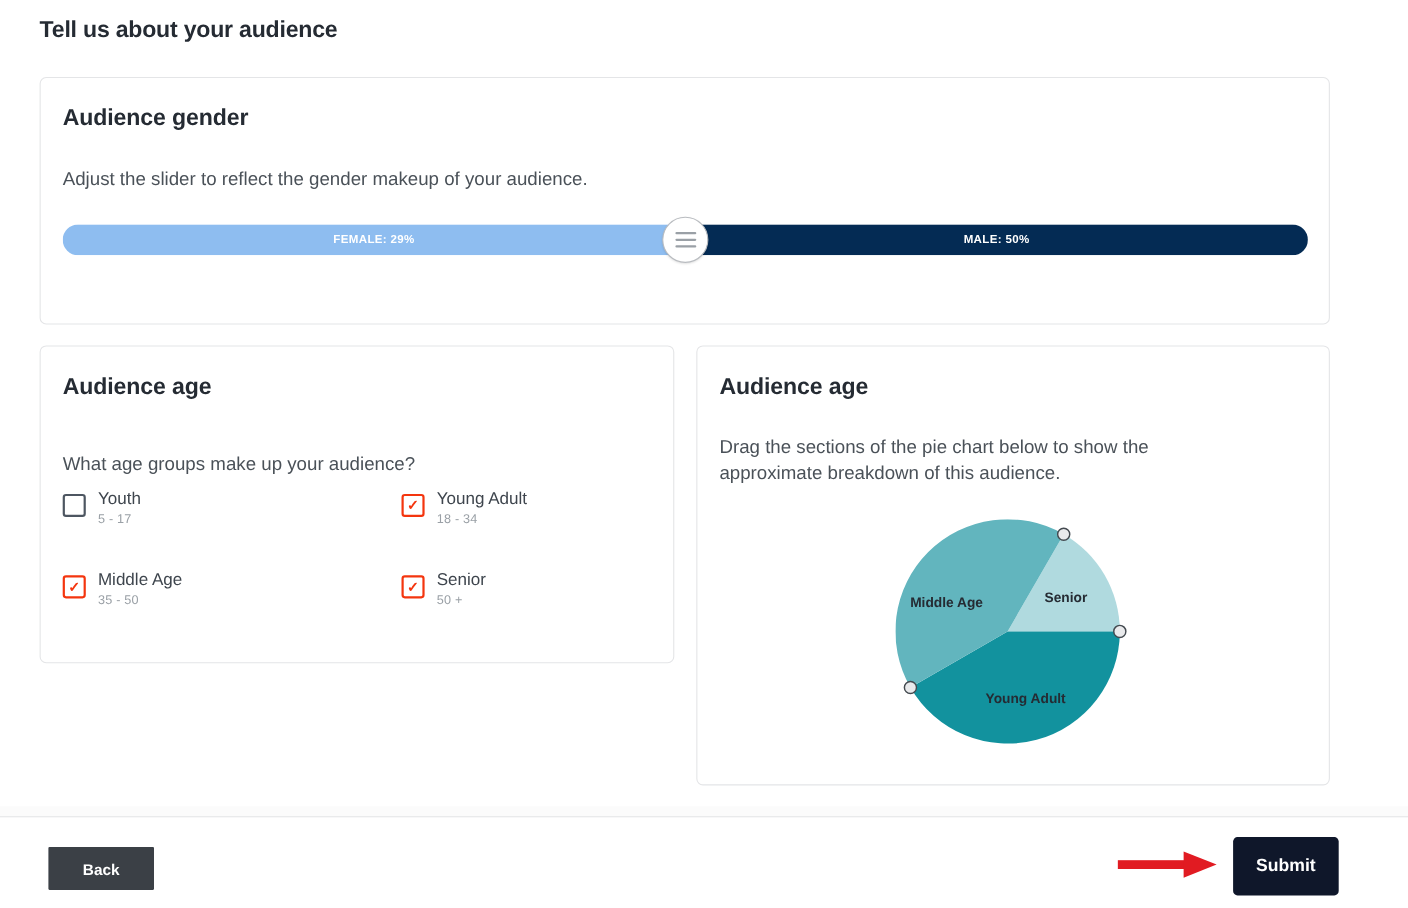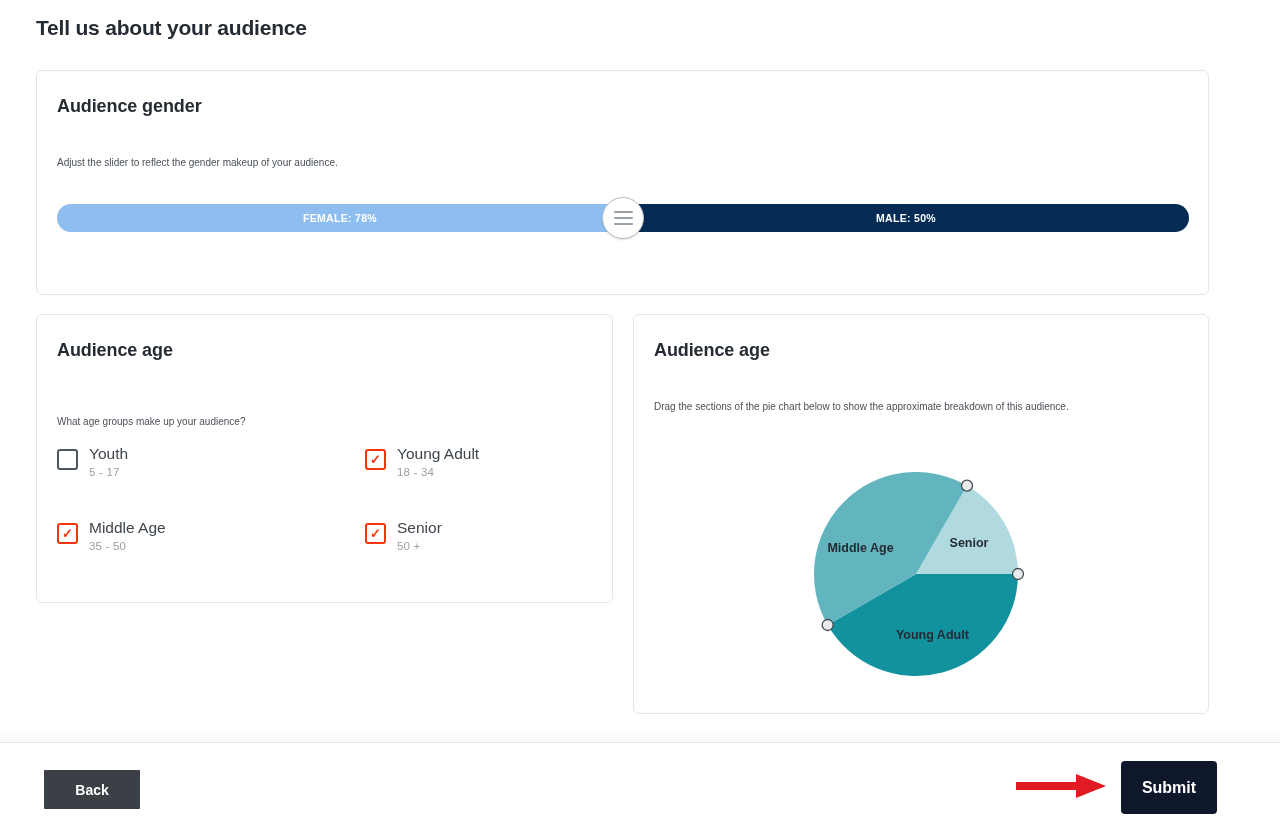--- a/index.html
+++ b/index.html
@@ -24,25 +24,25 @@
     position: absolute;
     background: #fff;
     border: 1px solid #e4e5e7;
     border-radius: 6px;
   }
   #card-gender { left: 36px; top: 70px; width: 1173px; height: 225px; }
   #card-age-check { left: 36px; top: 314px; width: 577px; height: 289px; }
   #card-age-pie { left: 633px; top: 314px; width: 576px; height: 400px; }
 
   .card-title {
-    position: absolute; font-size: 18px; font-weight: bold; color: #252b33;
+    position: absolute; font-size: 21px; font-weight: bold; color: #252b33;
     letter-spacing: -0.1px;
   }
   .card-desc {
-    position: absolute; font-size: 10px; color: #4a5158; line-height: 23px;
+    position: absolute; font-size: 17px; color: #4a5158; line-height: 23px;
   }
 
   
   .slider-track {
     position: absolute; left: 56px; top: 203px;
     width: 1132px; height: 28px;
     border-radius: 14px;
     overflow: hidden;
     display: flex;
   }
@@ -131,21 +131,21 @@
 <div class="page">
 
   <div class="page-title">Tell us about your audience</div>
 
   <div class="card" id="card-gender">
     <div class="card-title" style="left:20px; top:25px;">Audience gender</div>
     <div class="card-desc" style="left:20px; top:80px;">Adjust the slider to reflect the gender makeup of your audience.</div>
 
     <div class="slider-track" style="left:20px; top:133px;">
       <div class="slider-left" id="slider-left" style="width: 50%; background: rgb(142, 189, 240);">
-        <span class="slider-label">FEMALE: 78%</span>
+        <span class="slider-label">FEMALE: 29%</span>
       </div>
       <div class="slider-right" id="slider-right" style="width: 50%; background: rgb(4, 43, 84);">
         <span class="slider-label">MALE: 50%</span>
       </div>
     </div>
 
     <div class="slider-handle" style="left:565px; top:126px;">
       <span></span>
       <span></span>
       <span></span>

